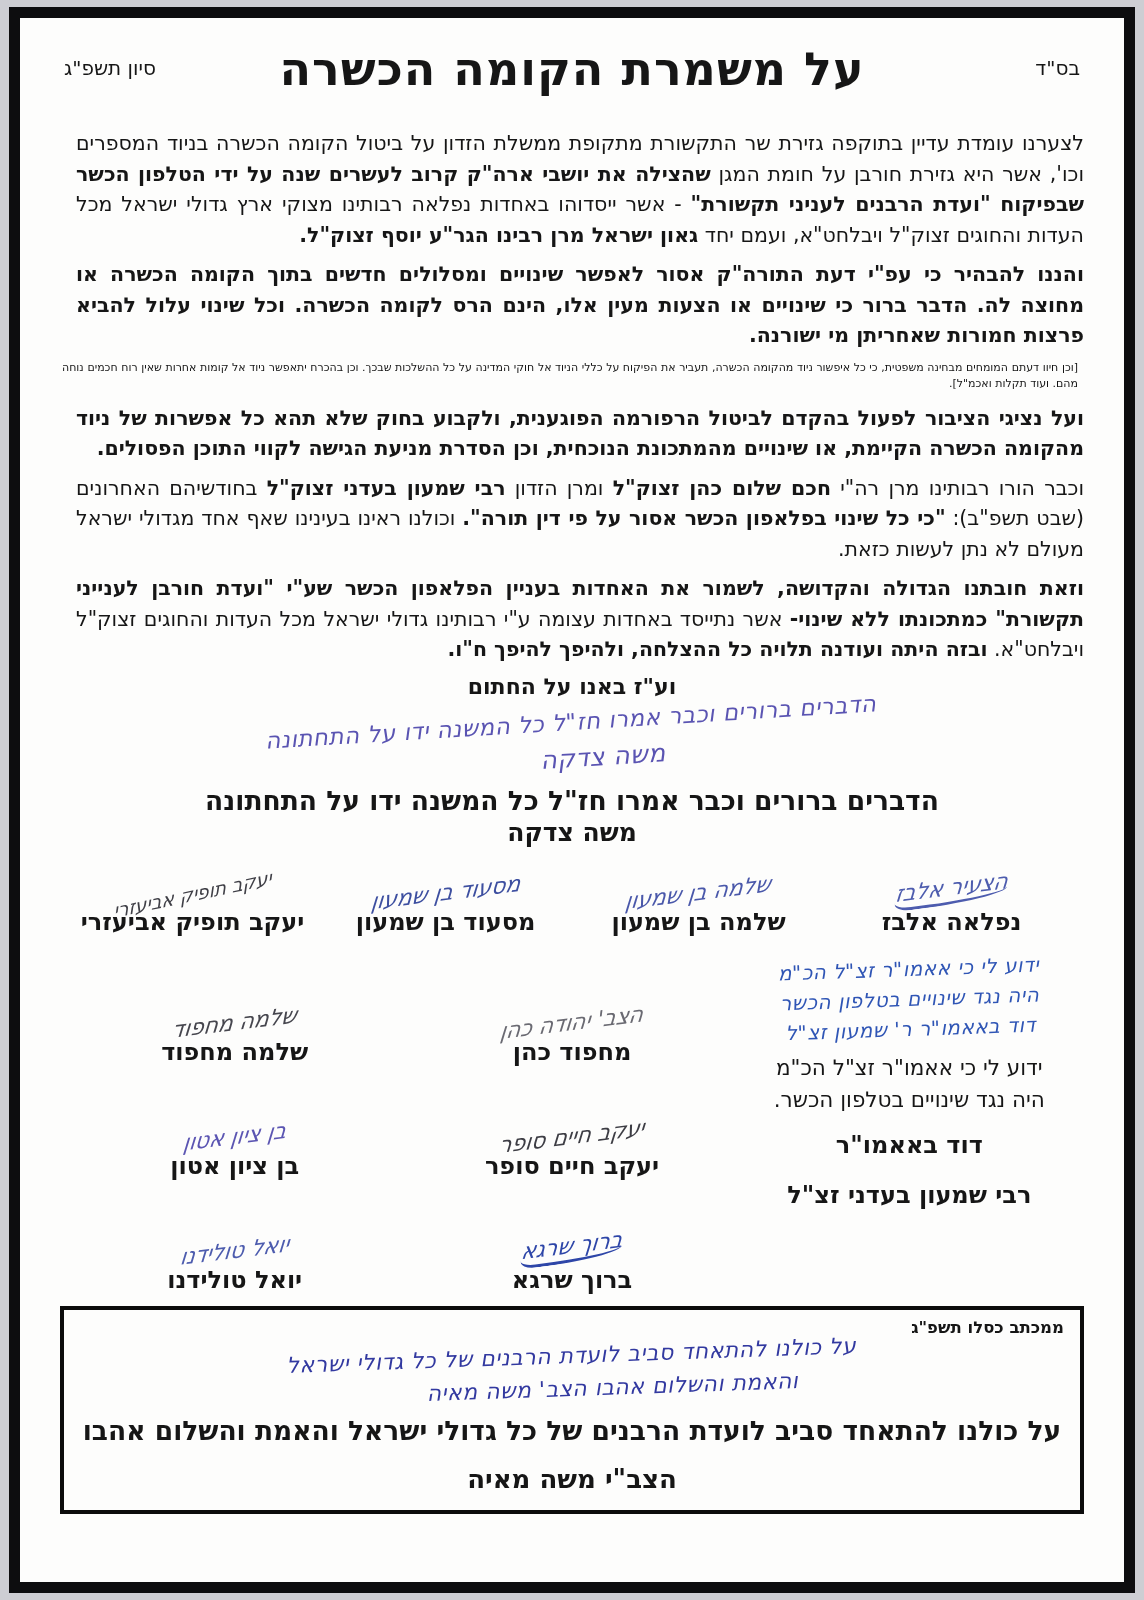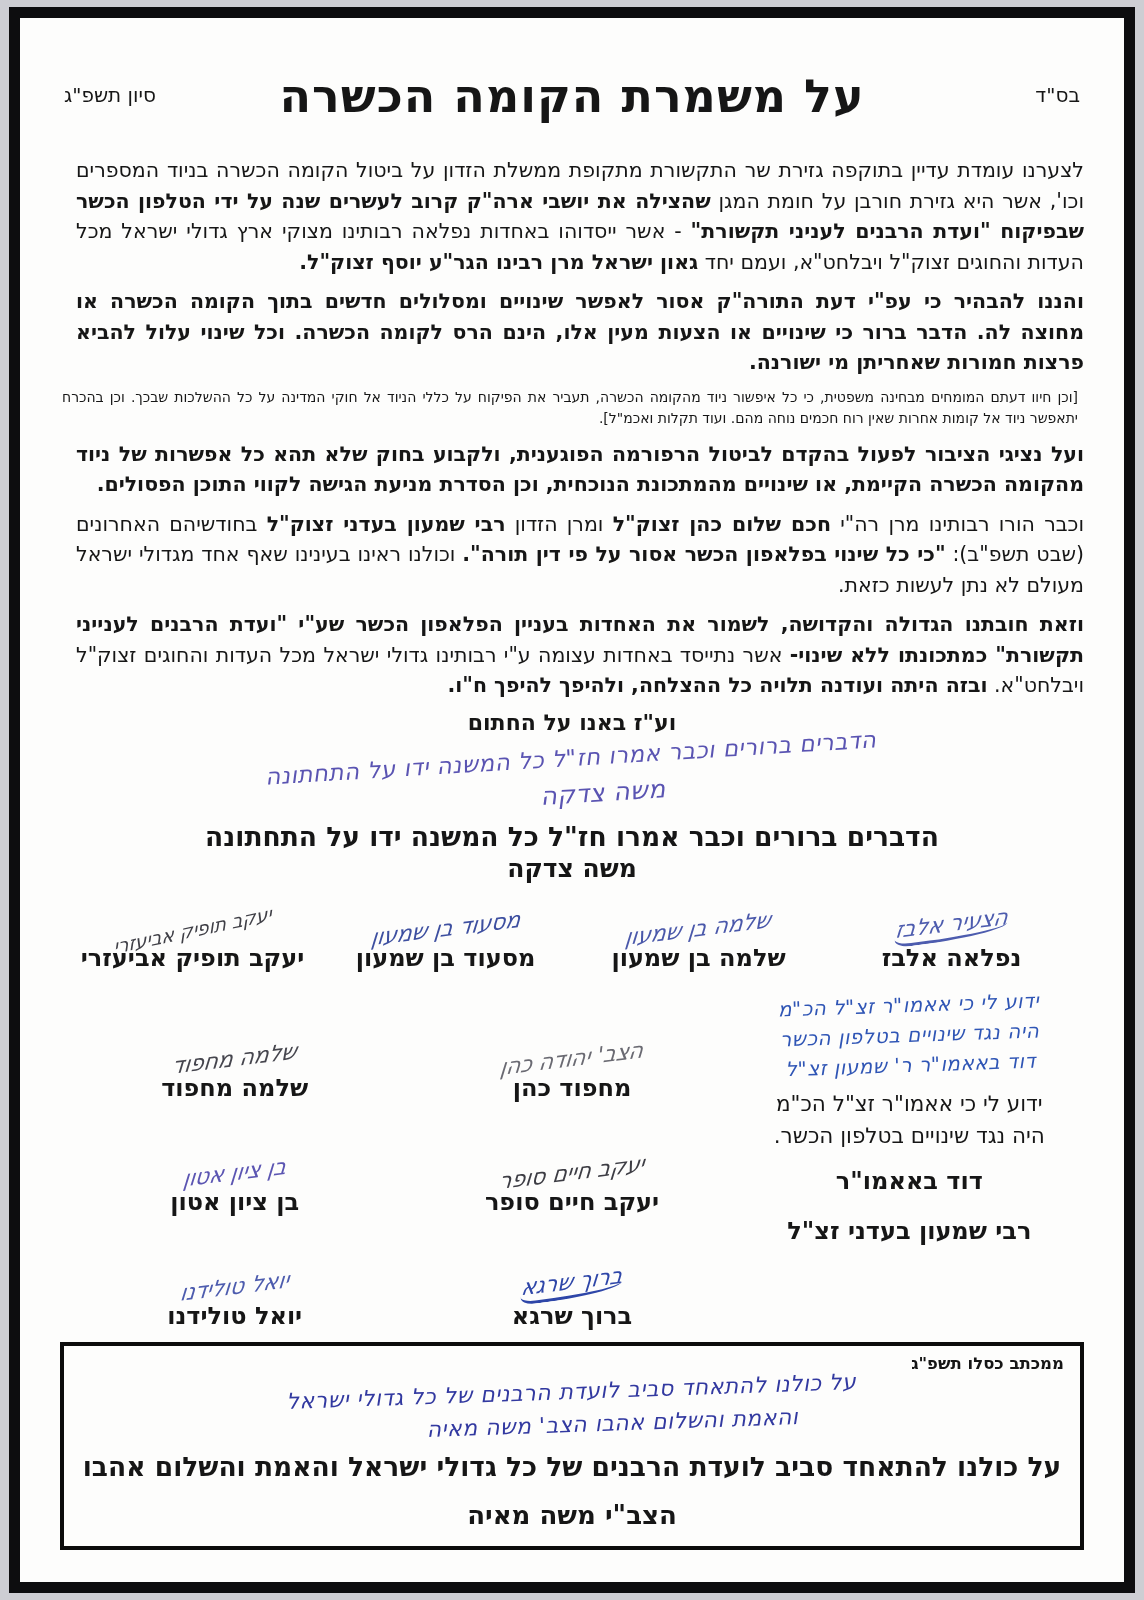--- a/index.html
+++ b/index.html
@@ -11,26 +11,26 @@
   }
   .page{
     position:absolute;top:7px;bottom:7px;right:9px;left:9px;
     border:11px solid #0d0d0f;background:#fdfdfc;
     box-sizing:border-box;padding:22px 40px 0 40px;overflow:hidden;
   }
   
   .hdr{position:relative;height:78px;margin-bottom:10px;}
   .hdr .bsd{position:absolute;right:4px;top:16px;font-size:20px;}
   .hdr .dte{position:absolute;left:4px;top:16px;font-size:20px;}
-  .hdr .ttl{text-align:center;font-size:46px;font-weight:bold;letter-spacing:1px;padding-top:2px;margin-top:27px;}
+  .hdr .ttl{text-align:center;font-size:46px;font-weight:bold;letter-spacing:1px;padding-top:2px;}
   
   .doc p{font-size:20.5px;line-height:1.49;text-align:justify;margin:0 0 9px 16px;}
   .doc p span{white-space:pre-wrap;}
   .b{font-weight:bold;}
-  p.smallnote{font-size:14px;line-height:1.5;margin:1px 6px 10px 2px;}
+  p.smallnote{font-size:11px;line-height:1.5;margin:1px 6px 10px 2px;}
   .center-b{text-align:center;font-weight:bold;font-size:22px;margin:8px 0 0 0;}
   
   .hw{font-style:italic;letter-spacing:.5px;}
   .hwl{line-height:1.5;white-space:nowrap;}
   .note1{text-align:center;font-size:23px;transform:rotate(-3.5deg);margin:6px 0 0 0;}
   .note1 .hwl:nth-child(2){transform:translateX(30px);font-size:25px;}
   .decl{font-size:26.5px;font-weight:bold;text-align:center;margin:8px 0 2px 0;}
   .declname{font-size:25px;font-weight:bold;text-align:center;margin:2px 0 0 0;}
   
   .row1{display:flex;justify-content:space-between;margin-top:2px;padding:0 6px;}
@@ -65,21 +65,21 @@
     <div class="ttl">על משמרת הקומה הכשרה</div>
     <span class="dte">סיון תשפ"ג</span>
   </div>
 
   <div class="doc">
     <p><span>לצערנו עומדת עדיין בתוקפה גזירת שר התקשורת מתקופת ממשלת הזדון על ביטול הקומה הכשרה בניוד המספרים וכו', אשר היא גזירת חורבן על חומת המגן </span><span class="b">שהצילה את יושבי ארה"ק קרוב לעשרים שנה על ידי הטלפון הכשר שבפיקוח "ועדת הרבנים לעניני תקשורת"</span><span> - אשר ייסדוהו באחדות נפלאה רבותינו מצוקי ארץ גדולי ישראל מכל העדות והחוגים זצוק"ל ויבלחט"א, ועמם יחד </span><span class="b">גאון ישראל מרן רבינו הגר"ע יוסף זצוק"ל.</span></p>
     <p><span class="b">והננו להבהיר כי עפ"י דעת התורה"ק אסור לאפשר שינויים ומסלולים חדשים בתוך הקומה הכשרה או מחוצה לה. הדבר ברור כי שינויים או הצעות מעין אלו, הינם הרס לקומה הכשרה. וכל שינוי עלול להביא פרצות חמורות שאחריתן מי ישורנה.</span></p>
     <p class="smallnote">[וכן חיוו דעתם המומחים מבחינה משפטית, כי כל איפשור ניוד מהקומה הכשרה, תעביר את הפיקוח על כללי הניוד אל חוקי המדינה על כל ההשלכות שבכך. וכן בהכרח יתאפשר ניוד אל קומות אחרות שאין רוח חכמים נוחה מהם. ועוד תקלות ואכמ"ל].</p>
     <p><span class="b">ועל נציגי הציבור לפעול בהקדם לביטול הרפורמה הפוגענית, ולקבוע בחוק שלא תהא כל אפשרות של ניוד מהקומה הכשרה הקיימת, או שינויים מהמתכונת הנוכחית, וכן הסדרת מניעת הגישה לקווי התוכן הפסולים.</span></p>
     <p><span>וכבר הורו רבותינו מרן רה"י </span><span class="b">חכם שלום כהן זצוק"ל</span><span> ומרן הזדון </span><span class="b">רבי שמעון בעדני זצוק"ל</span><span> בחודשיהם האחרונים (שבט תשפ"ב): </span><span class="b">"כי כל שינוי בפלאפון הכשר אסור על פי דין תורה".</span><span> וכולנו ראינו בעינינו שאף אחד מגדולי ישראל מעולם לא נתן לעשות כזאת.</span></p>
-    <p><span class="b">וזאת חובתנו הגדולה והקדושה, לשמור את האחדות בעניין הפלאפון הכשר שע"י "ועדת הרבנים לענייני תקשורת" כמתכונתו ללא שינוי-</span><span> אשר נתייסד באחדות עצומה ע"י רבותינו גדולי ישראל מכל העדות והחוגים זצוק"ל ויבלחט"א. </span><span class="b">ובזה היתה ועודנה תלויה כל ההצלחה, ולהיפך להיפך ח"ו.</span></p>
+    <p><span class="b">וזאת חובתנו הגדולה והקדושה, לשמור את האחדות בעניין הפלאפון הכשר שע"י "ועדת חורבן לענייני תקשורת" כמתכונתו ללא שינוי-</span><span> אשר נתייסד באחדות עצומה ע"י רבותינו גדולי ישראל מכל העדות והחוגים זצוק"ל ויבלחט"א. </span><span class="b">ובזה היתה ועודנה תלויה כל ההצלחה, ולהיפך להיפך ח"ו.</span></p>
 
     <div class="center-b">וע"ז באנו על החתום</div>
 
     <div class="hw note1" style="color: rgb(90, 84, 178);">
         <div class="hwl">הדברים ברורים וכבר אמרו חז"ל כל המשנה ידו על התחתונה</div>
         <div class="hwl">משה צדקה</div>
       </div>
 
     <div class="decl">הדברים ברורים וכבר אמרו חז"ל כל המשנה ידו על התחתונה</div>
     <div class="declname">משה צדקה</div>

